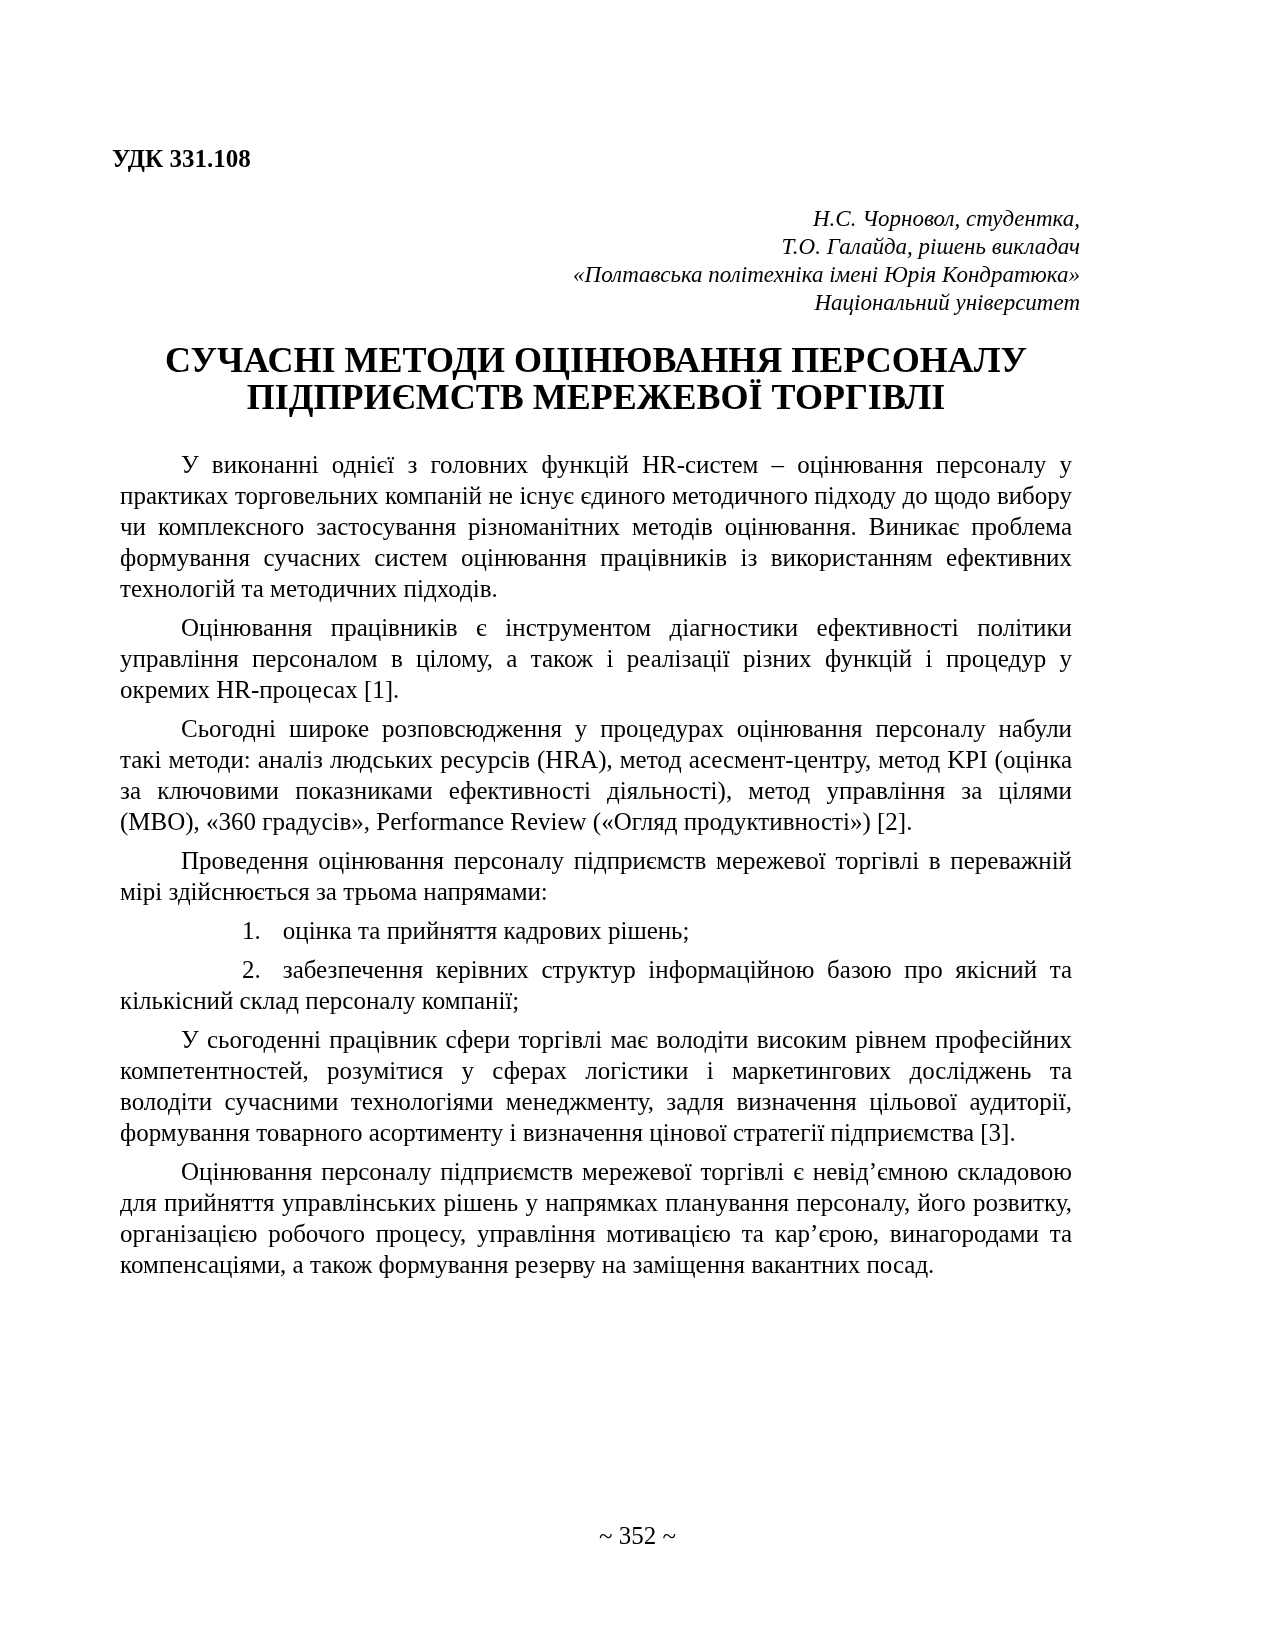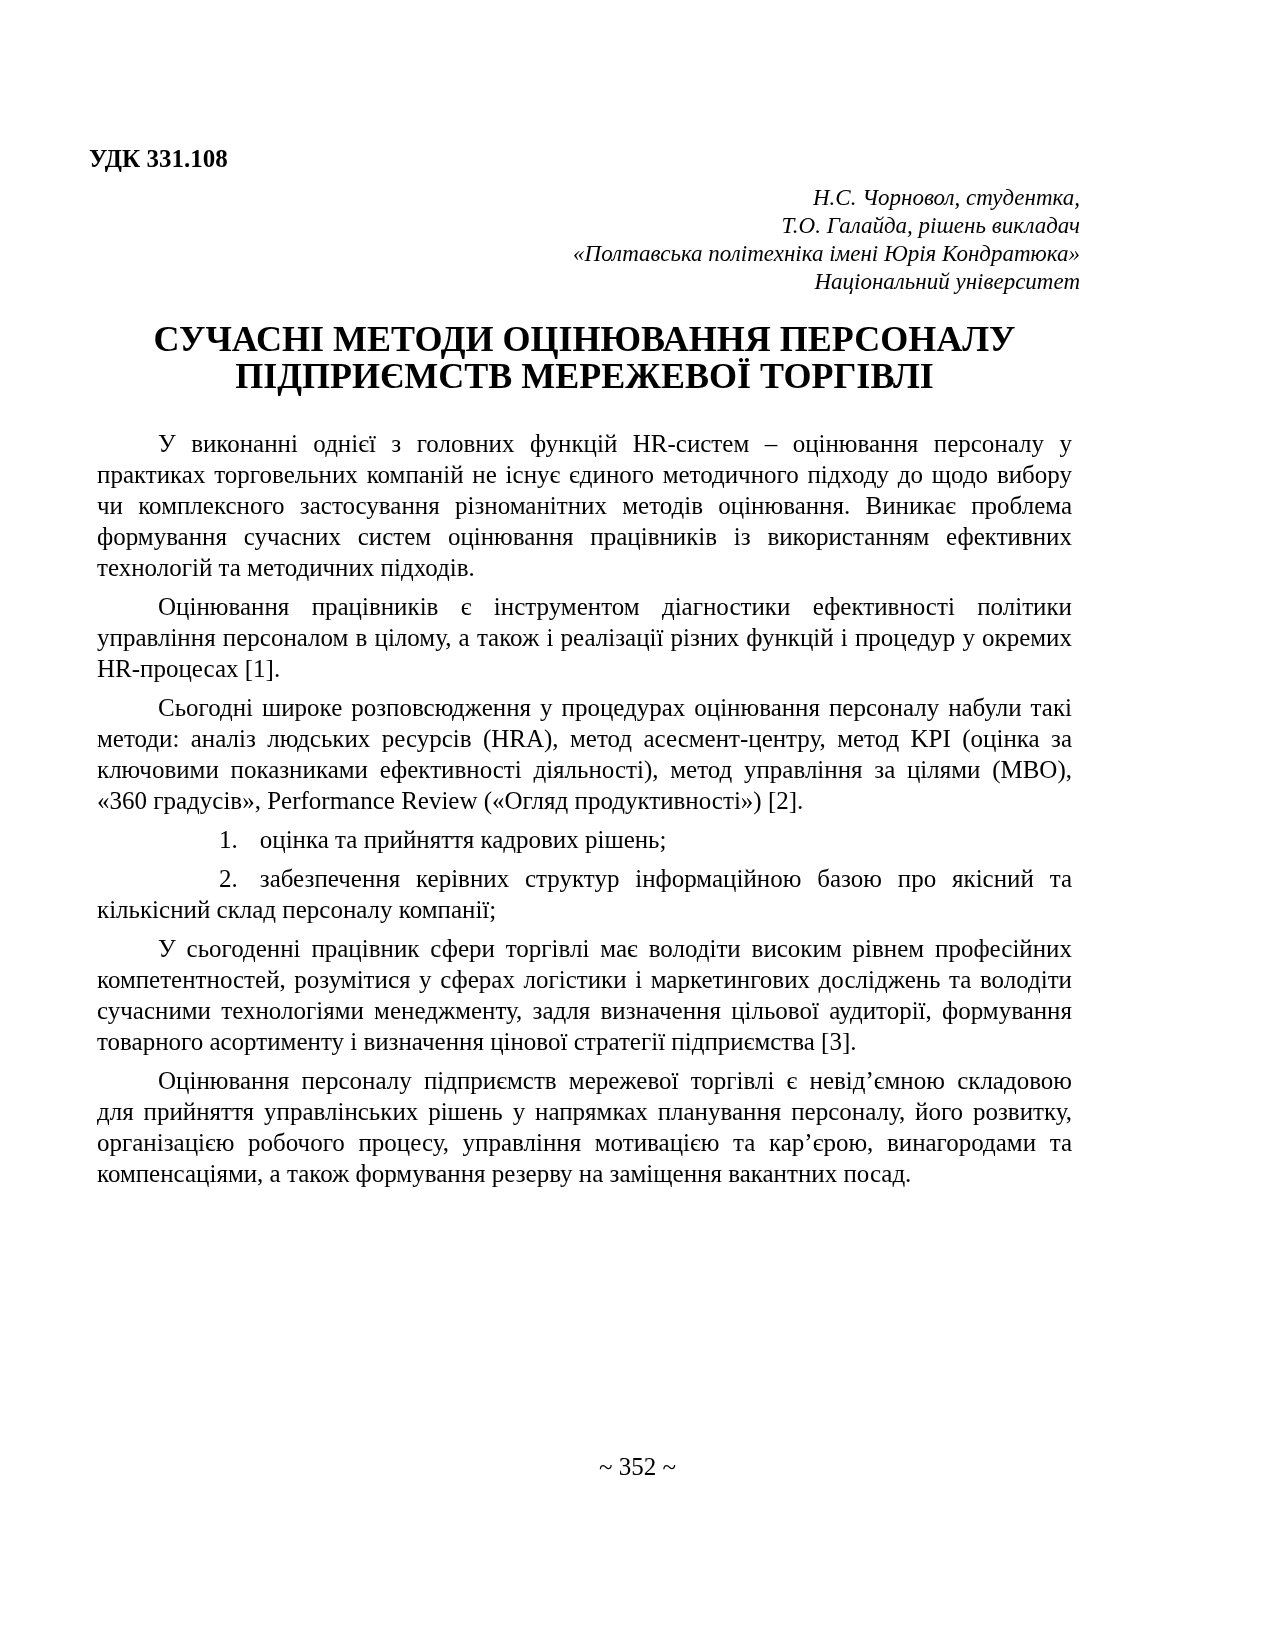--- a/index.html
+++ b/index.html
@@ -8,30 +8,30 @@
     background: #ffffff;
   }
   .page {
     position: relative;
     width: 1275px;
     height: 1650px;
     background: #ffffff;
     color: #000000;
     font-family: "Liberation Serif", "DejaVu Serif", serif;
     box-sizing: border-box;
-    padding: 145px 195px 0 89px;
+    padding: 145px 195px 0 112px;
     overflow: hidden;
   }
   .udc {
     font-size: 25px;
     line-height: 28px;
     font-weight: bold;
   }
   .authors {
-    margin-top: 11px;
+    margin-top: 32px;
     text-align: right;
     font-style: italic;
     font-size: 23px;
     line-height: 28px;
   }
   .title {
     margin-top: 25px;
     text-align: center;
     font-weight: bold;
     font-size: 36px;
@@ -48,21 +48,21 @@
     text-indent: 61px;
   }
   .list-item .num {
     display: inline-block;
     margin-right: 22px;
   }
   .page-number {
     position: absolute;
     left: 0;
     right: 0;
-    top: 1452px;
+    top: 1521px;
     text-align: center;
     font-size: 25px;
     line-height: 30px;
   }
 </style>
 </head>
 <body>
 
 <div class="page">
 
@@ -78,20 +78,21 @@
   <div class="title">
     <div>СУЧАСНІ МЕТОДИ ОЦІНЮВАННЯ ПЕРСОНАЛУ</div>
     <div>ПІДПРИЄМСТВ МЕРЕЖЕВОЇ ТОРГІВЛІ</div>
   </div>
 
   <div class="body-text">
 
     <p>У виконанні однієї з головних функцій HR-систем – оцінювання персоналу у практиках торговельних компаній не існує єдиного методичного підходу до щодо вибору чи комплексного застосування різноманітних методів оцінювання. Виникає проблема формування сучасних систем оцінювання працівників із використанням ефективних технологій та методичних підходів.</p>
     <p>Оцінювання працівників є інструментом діагностики ефективності політики управління персоналом в цілому, а також і реалізації різних функцій і процедур у окремих HR-процесах [1].</p>
     <p>Сьогодні широке розповсюдження у процедурах оцінювання персоналу набули такі методи: аналіз людських ресурсів (HRA), метод асесмент-центру, метод KPI (оцінка за ключовими показниками ефективності діяльності), метод управління за цілями (МВО), «360 градусів», Performance Review («Огляд продуктивності») [2].</p>
+    <p>Проведення оцінювання персоналу підприємств мережевої торгівлі в переважній мірі здійснюється за трьома напрямами:</p>
 
     <p class="list-item"><span class="num">1.</span><span>оцінка та прийняття кадрових рішень;</span></p>
     <p class="list-item"><span class="num">2.</span><span>забезпечення керівних структур інформаційною базою про якісний та кількісний склад персоналу компанії;</span></p>
 
     <p>У сьогоденні працівник сфери торгівлі має володіти високим рівнем професійних компетентностей, розумітися у сферах логістики і маркетингових досліджень та володіти сучасними технологіями менеджменту, задля визначення цільової аудиторії, формування товарного асортименту і визначення цінової стратегії підприємства [3].</p>
     <p>Оцінювання персоналу підприємств мережевої торгівлі є невід’ємною складовою для прийняття управлінських рішень у напрямках планування персоналу, його розвитку, організацією робочого процесу, управління мотивацією та кар’єрою, винагородами та компенсаціями, а також формування резерву на заміщення вакантних посад.</p>
 
   </div>
 
   <div class="page-number">~ 352 ~</div>

